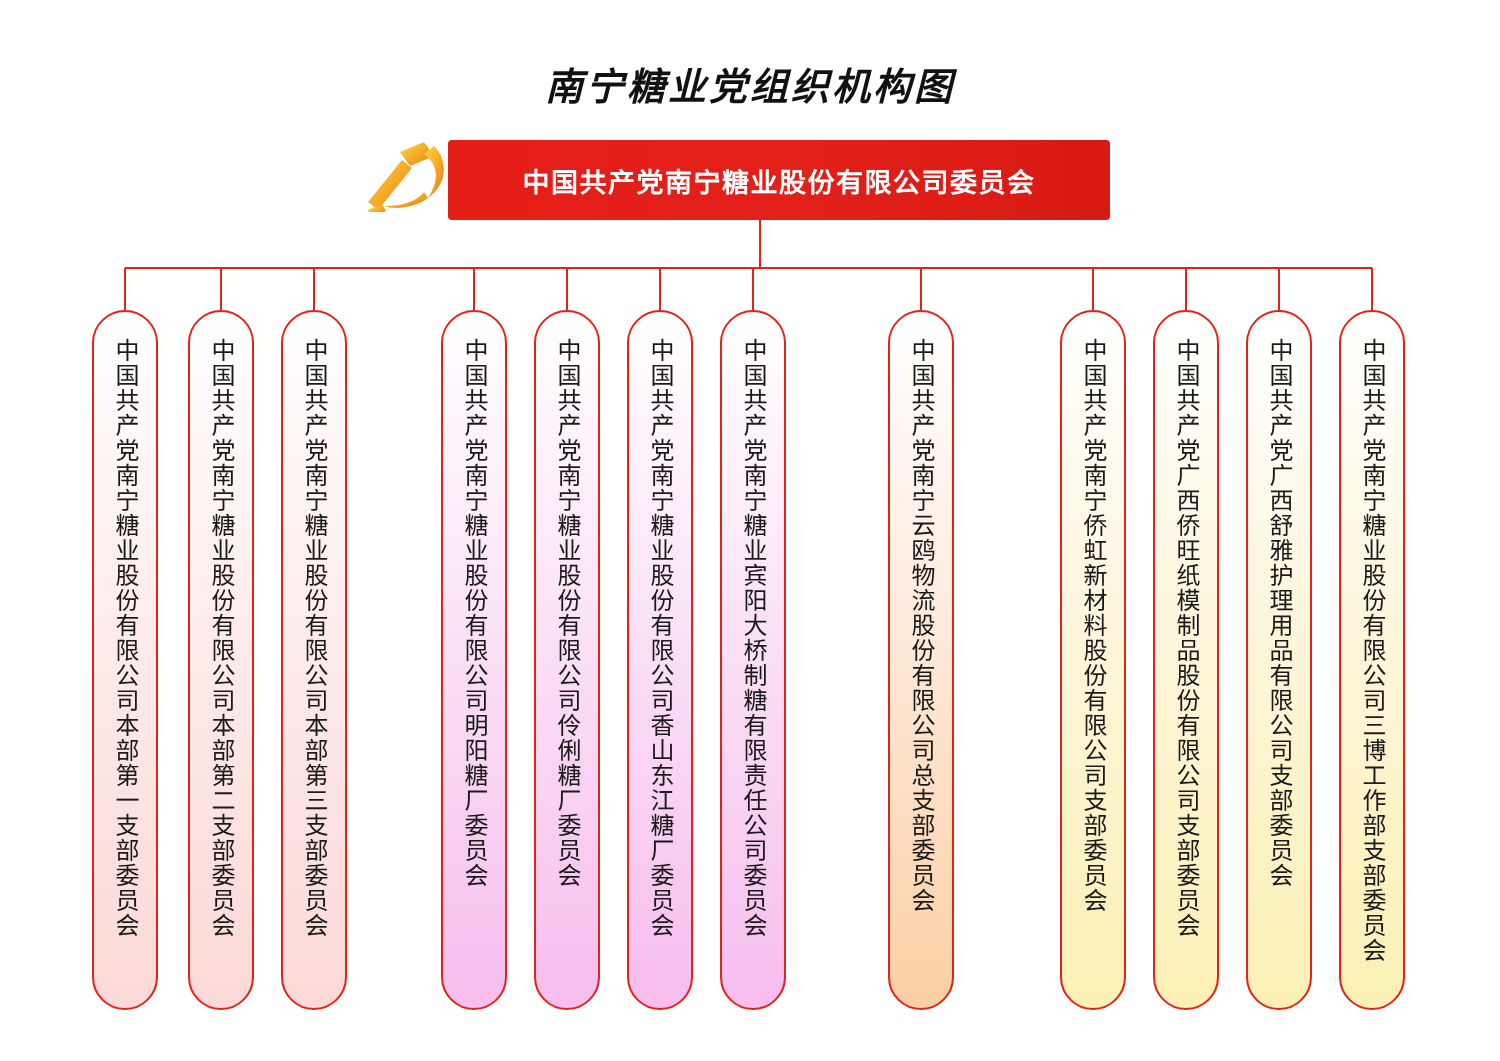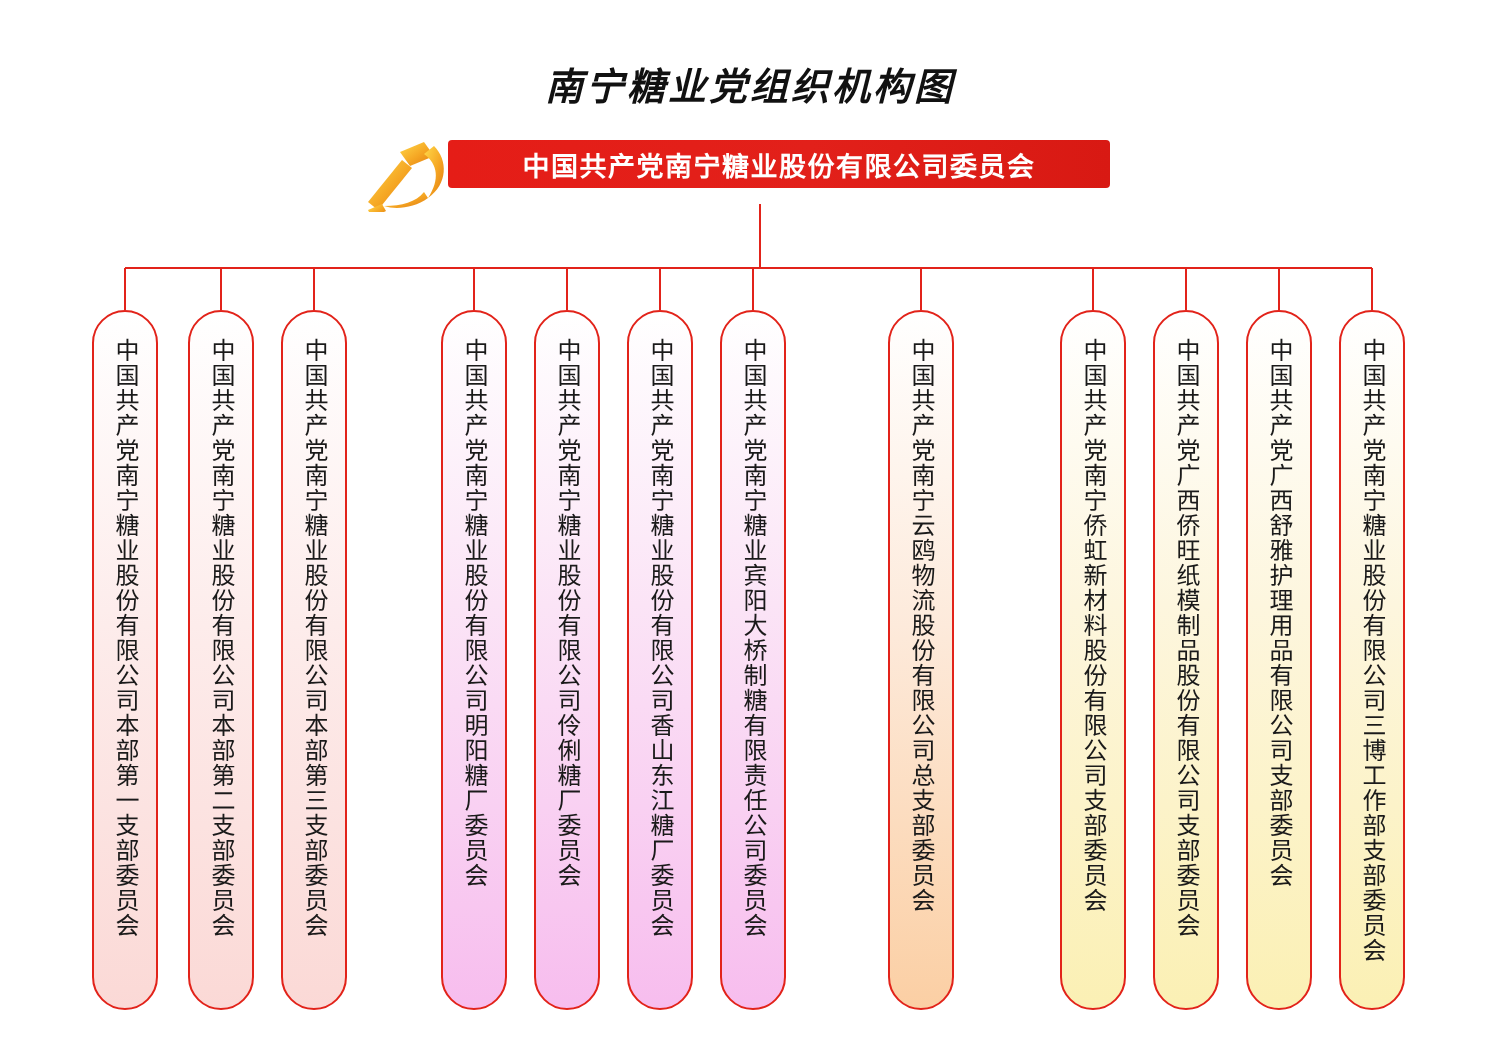--- a/index.html
+++ b/index.html
@@ -38,21 +38,21 @@
     top: 140px;
     left: 350px;
     width: 760px;
     height: 64px;
   }
   #root-banner {
     position: absolute;
     left: 98px;
     top: 0;
     width: 662px;
-    height: 48px;
+    height: 80px;
     background: linear-gradient(90deg, #e51d17 0%, #e2201a 55%, #d81913 100%);
     border-radius: 4px;
     display: flex;
     align-items: center;
     justify-content: center;
   }
   #root-label {
     color: #ffffff;
     font-size: 27px;
     font-weight: bold;

